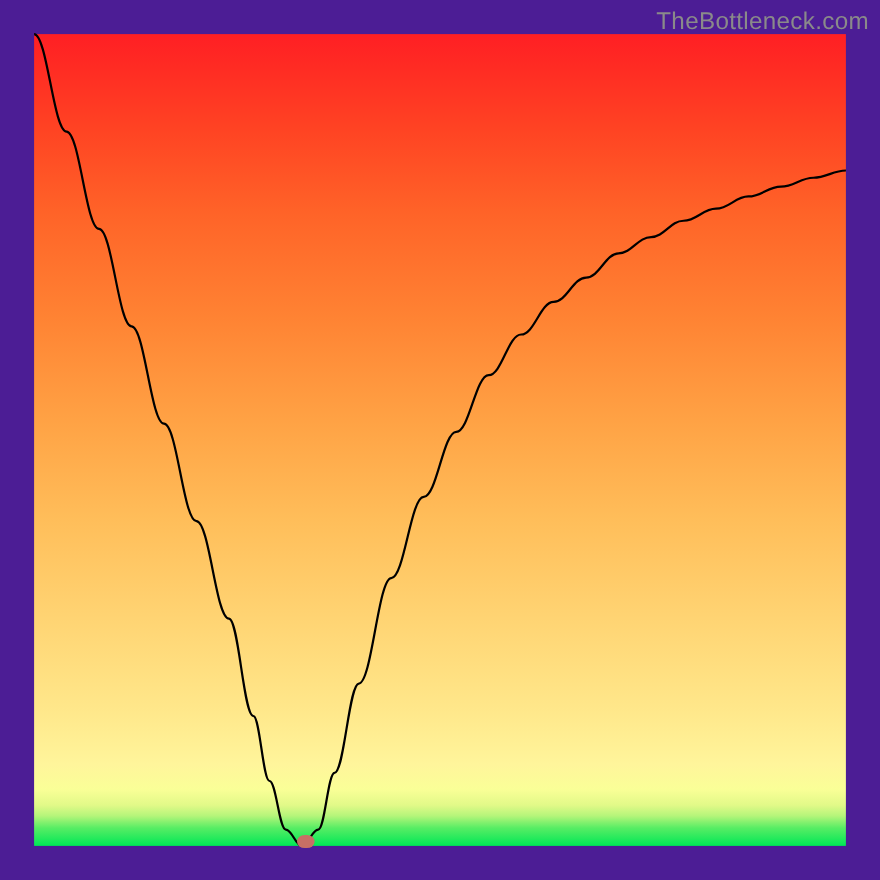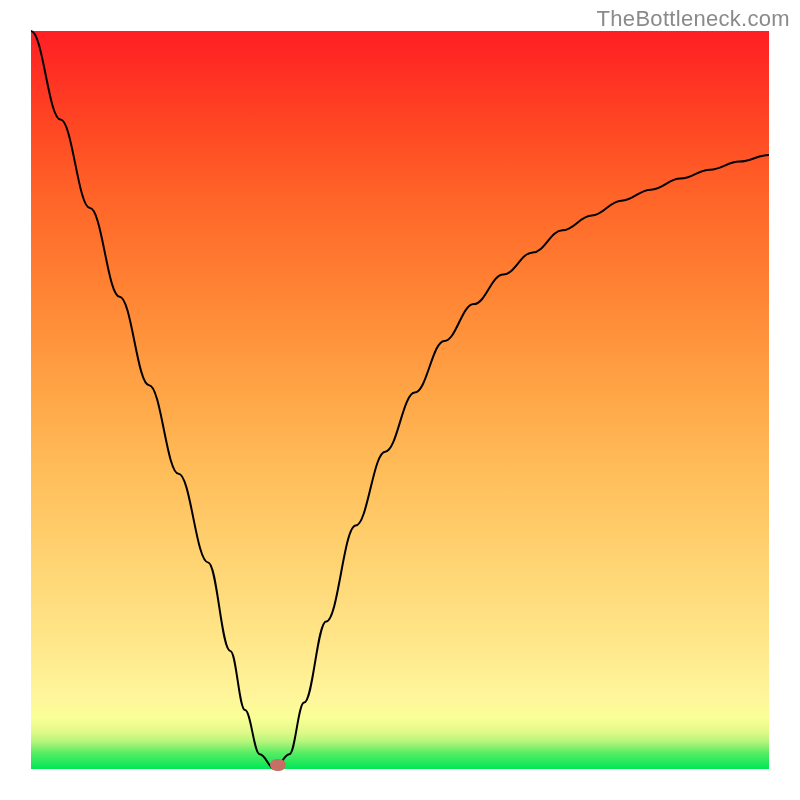--- a/index.html
+++ b/index.html
@@ -8,21 +8,21 @@
     width: 800px;
     height: 800px;
     background: #000;
     font-family: Arial, Helvetica, sans-serif;
     overflow: hidden;
   }
   .outer {
     position: relative;
     width: 800px;
     height: 800px;
-    background: #ffffff;
+    background: #4c1d95;
     text-decoration: underline;
   }
   .plot {
     position: absolute;
     left: 31px;
     top: 31px;
     width: 738px;
     height: 738px;
     
     background: linear-gradient(to top,

